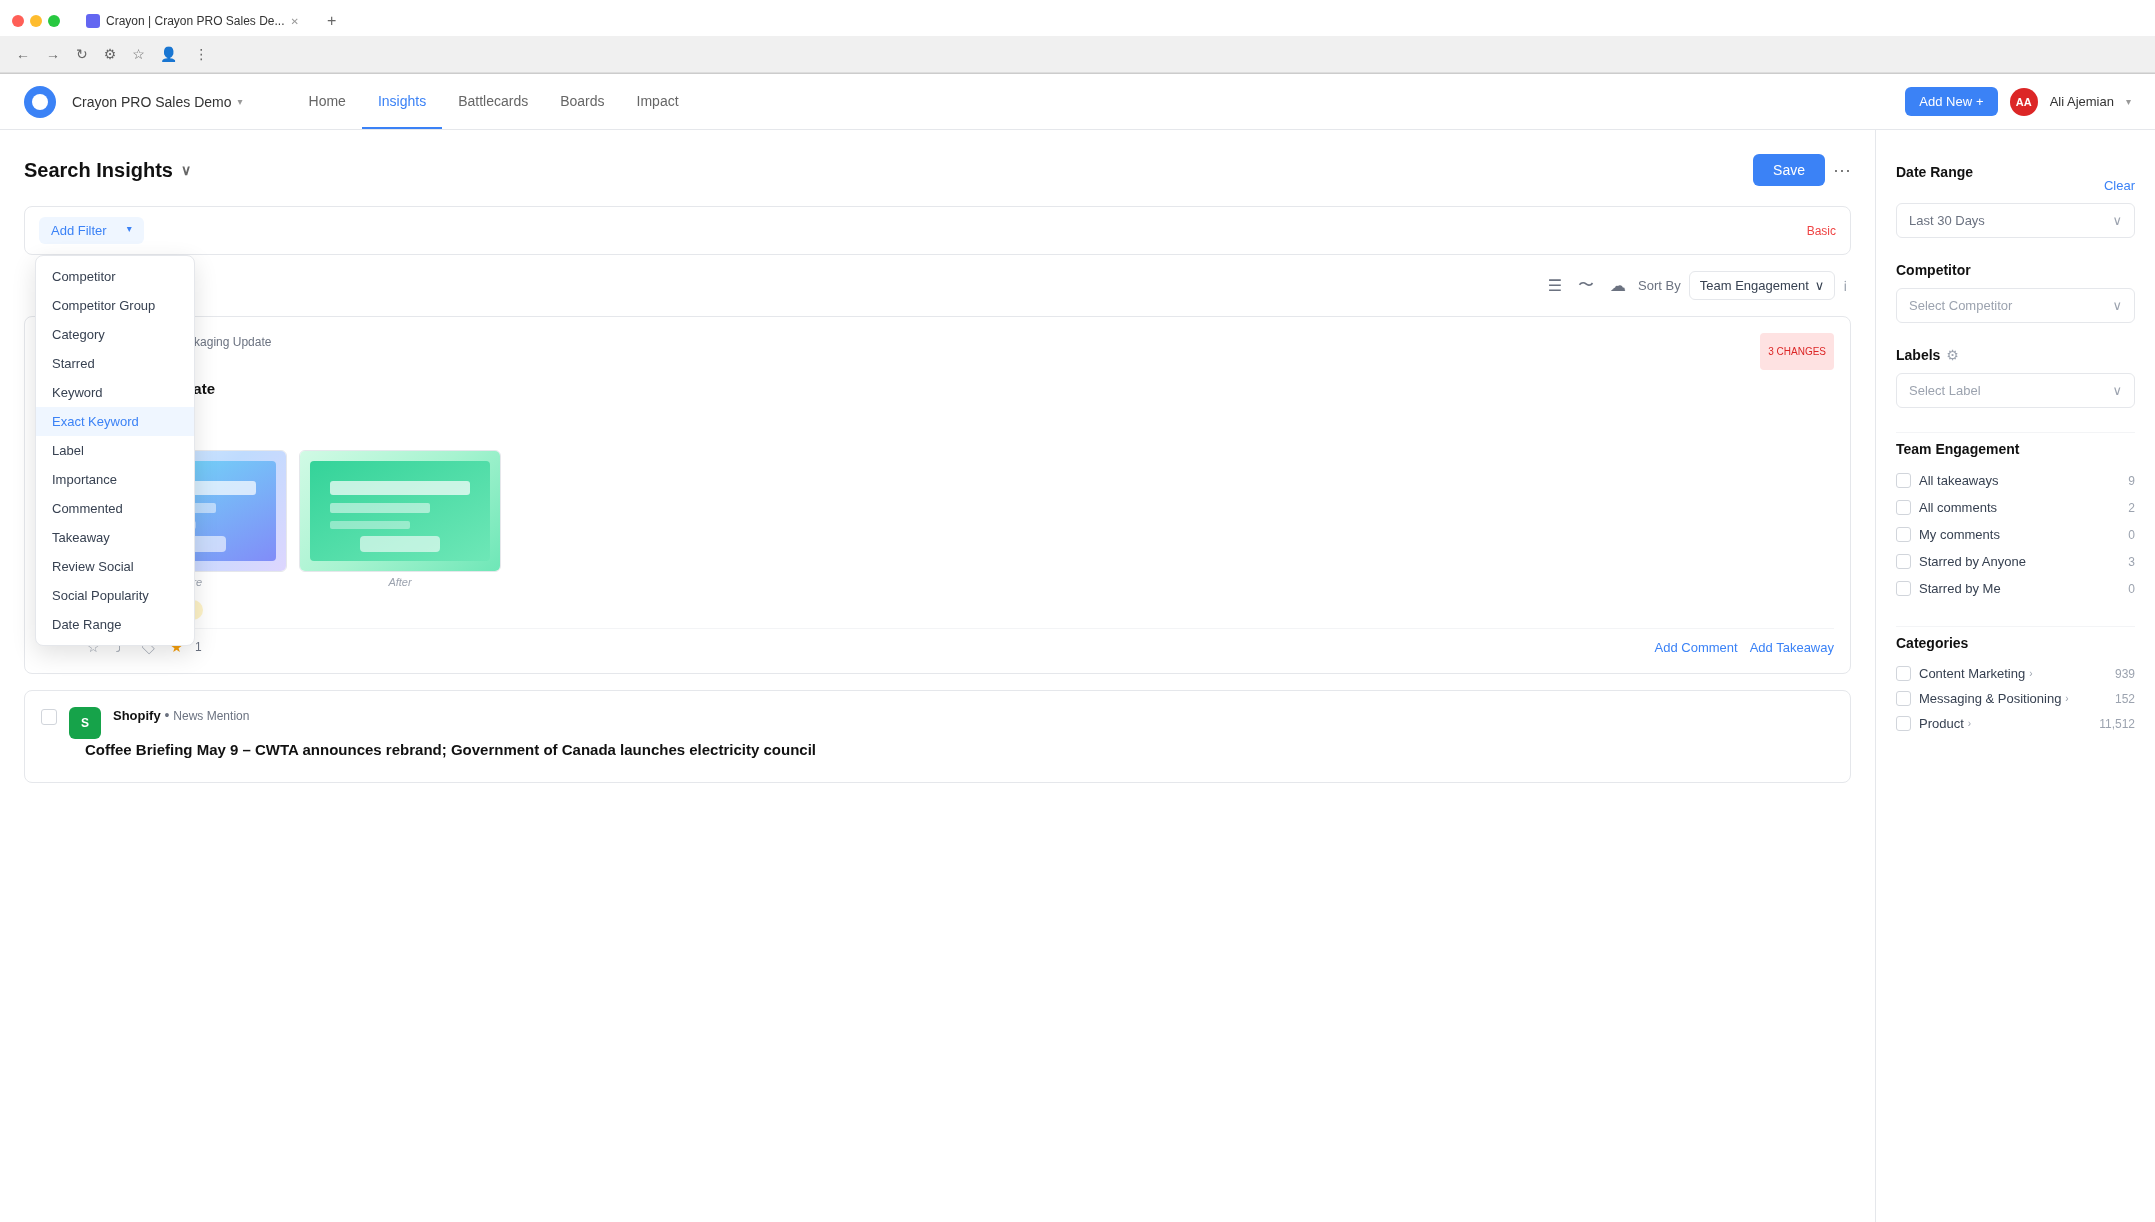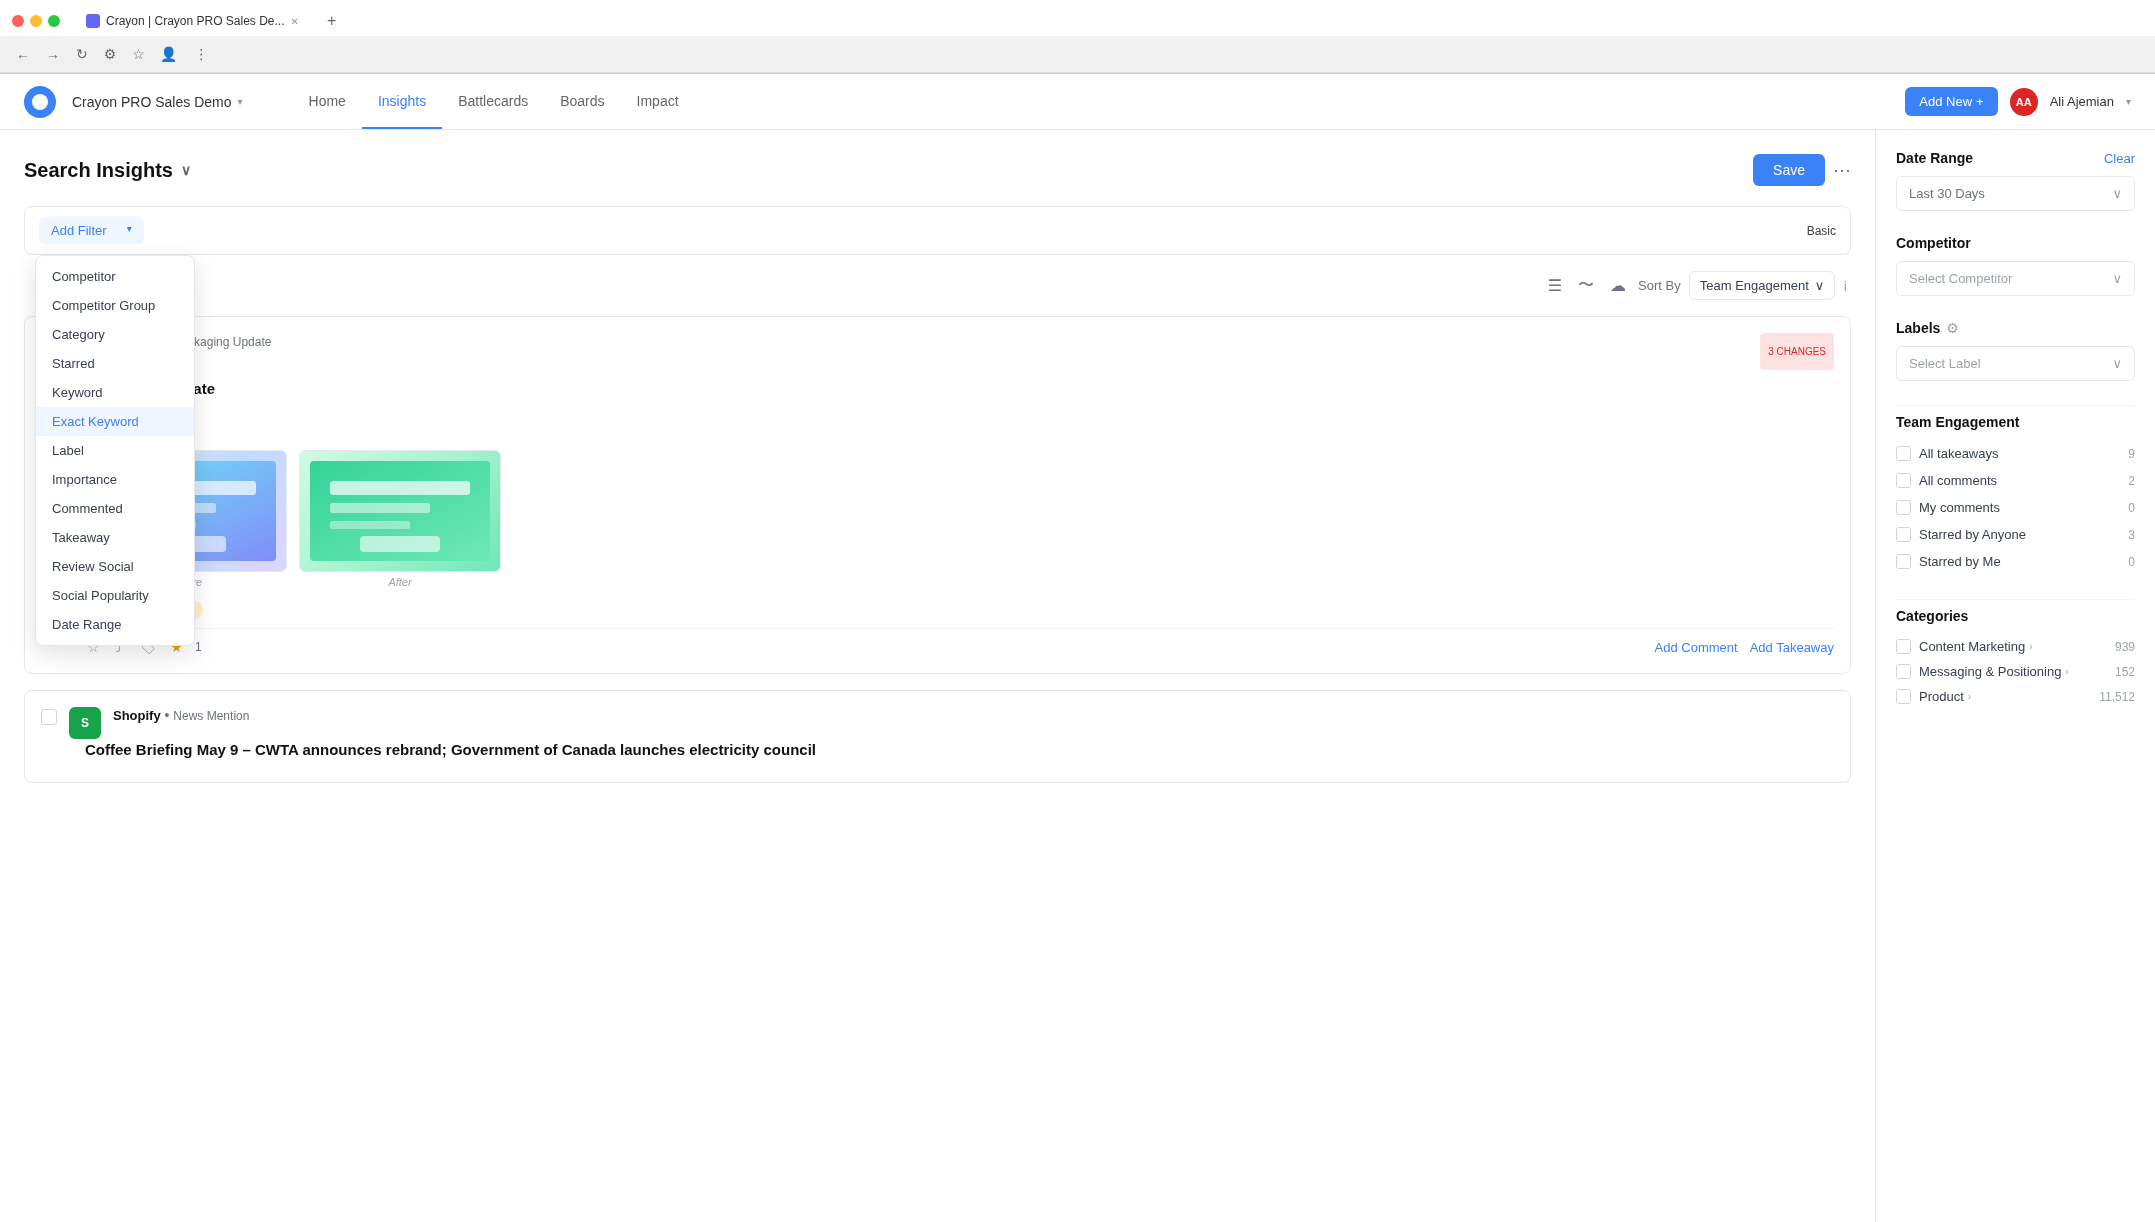--- a/index.html
+++ b/index.html
@@ -100,21 +100,21 @@
     .action-link { background: none; border: none; color: #3b82f6; font-size: 13px; cursor: pointer; }
 
     
     .card2-header { display: flex; gap: 12px; }
     .shopify-logo { width: 32px; height: 32px; border-radius: 6px; background: #16a34a; display: flex; align-items: center; justify-content: center; color: white; font-weight: 700; font-size: 12px; }
 
     
     .panel-section { margin-bottom: 24px; }
     .panel-section-header { display: flex; align-items: center; justify-content: space-between; margin-bottom: 10px; }
     .panel-section-title { font-size: 14px; font-weight: 600; color: #111; }
-    .panel-clear-btn { background: none; border: none; color: #3b82f6; font-size: 13px; cursor: pointer; }
+    .panel-clear-btn { background: none; border: none; color: #3b82f6; font-size: 13px; cursor: pointer; margin-top: 28px; }
     .panel-select { width: 100%; border: 1px solid #e5e7eb; border-radius: 6px; padding: 9px 12px; font-size: 13px; color: #6b7280; background: white; cursor: pointer; display: flex; align-items: center; justify-content: space-between; }
     .panel-select-chevron { color: #9ca3af; }
     .settings-icon { color: #9ca3af; font-size: 14px; cursor: pointer; }
 
     
     .engagement-item { display: flex; align-items: flex-end; justify-content: space-between; padding: 6px 0; }
     .engagement-checkbox { display: flex; align-items: center; gap: 8px; }
     .eng-checkbox { width: 15px; height: 15px; border: 1px solid #d1d5db; border-radius: 3px; flex-shrink: 0; }
     .eng-label { font-size: 13px; color: #374151; }
     .eng-count { font-size: 12px; color: #9ca3af; }
@@ -199,21 +199,21 @@
           <button class="more-btn">···</button>
         </div>
       </div>
 
       <div class="filter-bar">
         <div style="display:flex; align-items:center; justify-content:space-between;">
           <button class="add-filter-btn">
             <span>Add Filter</span>
             <span class="add-filter-chevron">▾</span>
           </button>
-          <span style="font-size:12px;color:#404040;">Basic</span>
+          <span style="font-size:12px;color:#ef4444;">Basic</span>
         </div>
 
         <div class="dropdown-menu">
           <div class="dropdown-item">Competitor</div>
           <div class="dropdown-item">Competitor Group</div>
           <div class="dropdown-item">Category</div>
           <div class="dropdown-item">Starred</div>
           <div class="dropdown-item">Keyword</div>
           <div class="dropdown-item highlighted">Exact Keyword</div>
           <div class="dropdown-item">Label</div>

